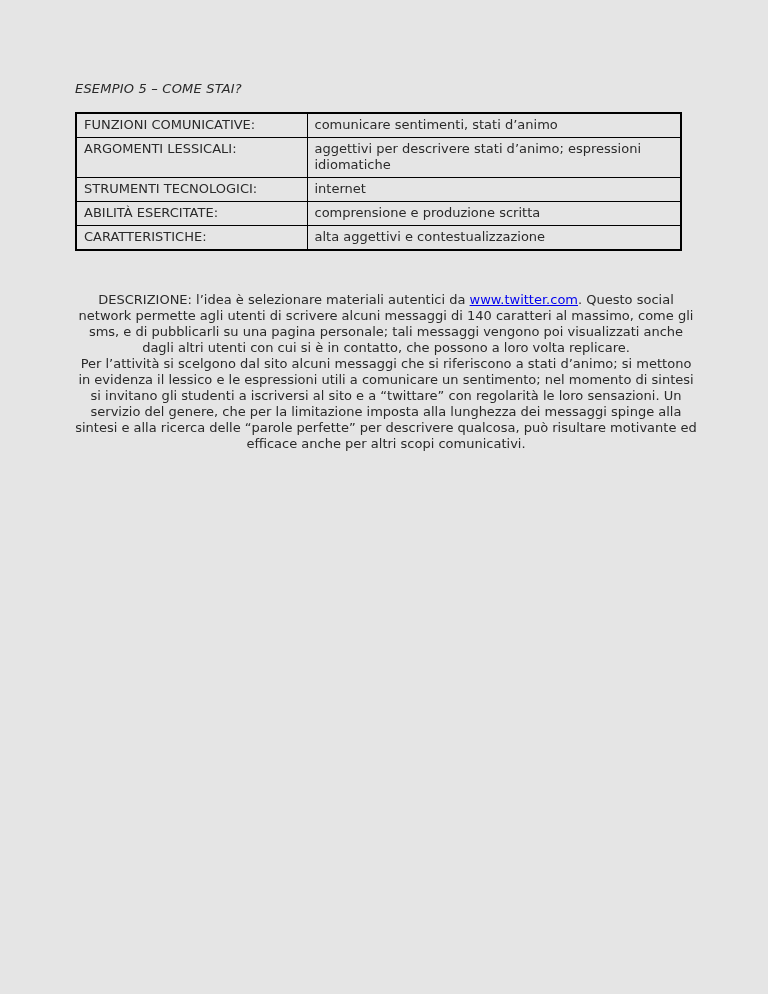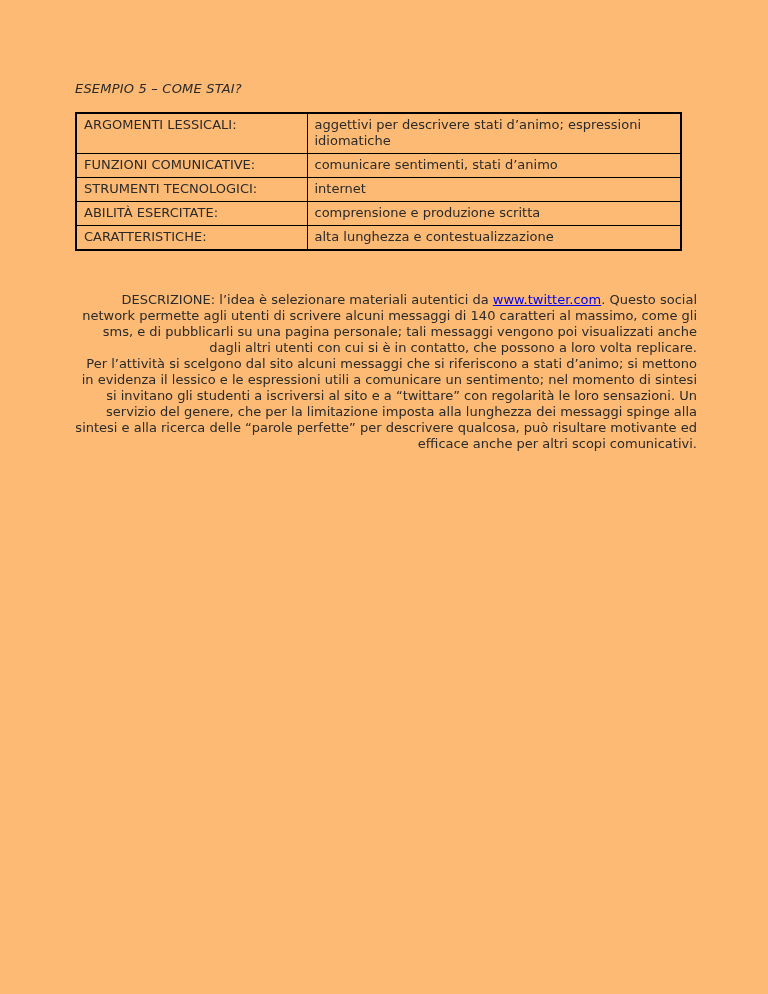--- a/index.html
+++ b/index.html
@@ -11,21 +11,21 @@
   body {
     width: 768px;
     height: 994px;
     font-family: "DejaVu Sans", "Liberation Sans", sans-serif;
     color: #2a2a2a;
   }
   .page {
     position: relative;
     width: 768px;
     height: 994px;
-    background: #fdba74;
+    background: #e5e5e5;
     overflow: hidden;
   }
   .doc-title {
     position: absolute;
     left: 75px;
     top: 81px;
     font-size: 13px;
     font-style: italic;
     letter-spacing: 0.2px;
     white-space: nowrap;
@@ -48,57 +48,57 @@
   }
   td.label-cell { width: 231px; }
   td.value-cell { width: auto; }
   .description {
     position: absolute;
     left: 75px;
     top: 292px;
     width: 622px;
     font-size: 13px;
     line-height: 16px;
-    text-align: right;
+    text-align: center;
   }
   .description .para { margin: 0; padding: 0; }
   a.inline-link {
     color: #0000ee;
     text-decoration: underline;
     cursor: pointer;
   }
 </style>
 </head>
 <body>
 
 <div class="page">
 
   <div class="doc-title">ESEMPIO 5 – COME STAI?</div>
 
   <table class="info-table">
     <tbody>
         <tr>
+          <td class="label-cell">FUNZIONI COMUNICATIVE:</td>
+          <td class="value-cell">comunicare sentimenti, stati d’animo</td>
+        </tr>
+        <tr>
           <td class="label-cell">ARGOMENTI LESSICALI:</td>
           <td class="value-cell">aggettivi per descrivere stati d’animo; espressioni idiomatiche</td>
-        </tr>
-        <tr>
-          <td class="label-cell">FUNZIONI COMUNICATIVE:</td>
-          <td class="value-cell">comunicare sentimenti, stati d’animo</td>
         </tr>
         <tr>
           <td class="label-cell">STRUMENTI TECNOLOGICI:</td>
           <td class="value-cell">internet</td>
         </tr>
         <tr>
           <td class="label-cell">ABILITÀ ESERCITATE:</td>
           <td class="value-cell">comprensione e produzione scritta</td>
         </tr>
         <tr>
           <td class="label-cell">CARATTERISTICHE:</td>
-          <td class="value-cell">alta lunghezza e contestualizzazione</td>
+          <td class="value-cell">alta aggettivi e contestualizzazione</td>
         </tr>
       </tbody>
   </table>
 
   <div class="description">
     <div class="para"><span>DESCRIZIONE: l’idea è selezionare materiali autentici da </span><a class="inline-link" href="#">www.twitter.com</a><span>. Questo social network permette agli utenti di scrivere alcuni messaggi di 140 caratteri al massimo, come gli sms, e di pubblicarli su una pagina personale; tali messaggi vengono poi visualizzati anche dagli altri utenti con cui si è in contatto, che possono a loro volta replicare.</span></div>
     <div class="para">Per l’attività si scelgono dal sito alcuni messaggi che si riferiscono a stati d’animo; si mettono in evidenza il lessico e le espressioni utili a comunicare un sentimento; nel momento di sintesi si invitano gli studenti a iscriversi al sito e a “twittare” con regolarità le loro sensazioni. Un servizio del genere, che per la limitazione imposta alla lunghezza dei messaggi spinge alla sintesi e alla ricerca delle “parole perfette” per descrivere qualcosa, può risultare motivante ed efficace anche per altri scopi comunicativi.</div>
   </div>
 
 </div>

